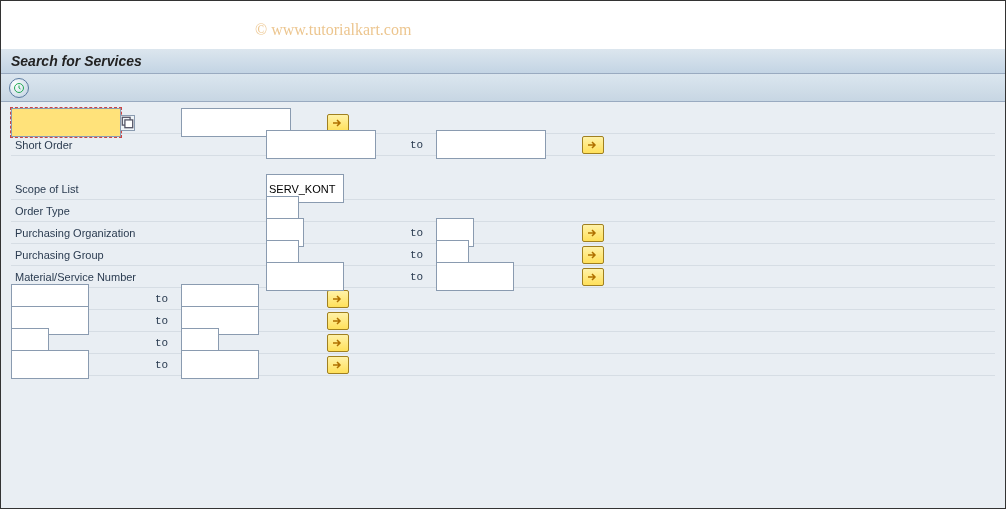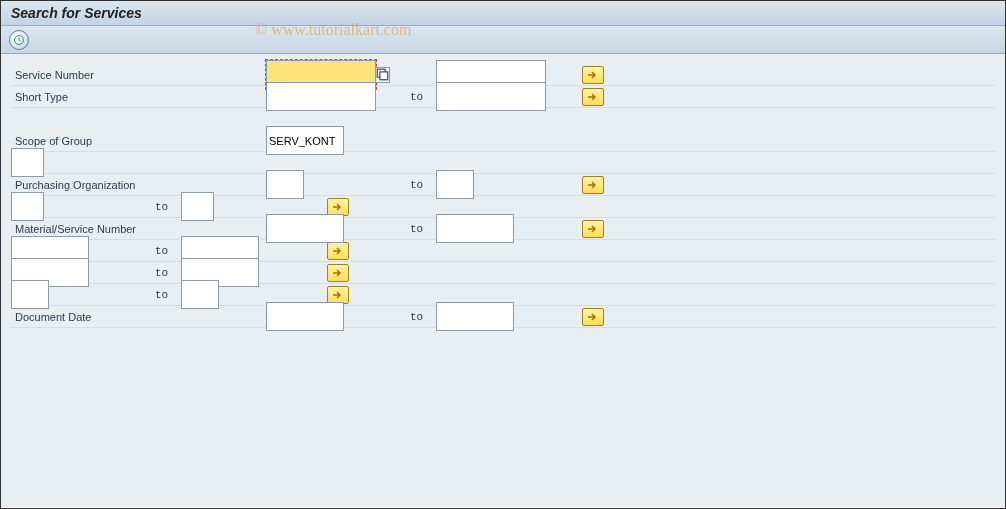--- a/index.html
+++ b/index.html
@@ -15,20 +15,21 @@
     overflow: hidden;
   }
   .title-bar {
     background: linear-gradient(#dce6ee, #c3d4e4);
     border-bottom: 1px solid #99aac0;
     padding: 4px 10px;
     font-size: 14px;
     font-weight: bold;
     font-style: italic;
     color: #222;
+    margin-top: 48px;
   }
   .toolbar {
     background: linear-gradient(#dbe6ef, #c7d6e3);
     border-bottom: 1px solid #99aac0;
     padding: 4px 8px;
     height: 28px;
     display: flex;
     align-items: center;
   }
   .exec-btn {
@@ -118,21 +119,20 @@
       <path d="M12 7 v5 l3 2" fill="none" stroke="#2a5" stroke-width="2"></path>
     </svg>
   </div>
 </div>
 
 <div class="watermark">© www.tutorialkart.com</div>
 
 <div class="form-area">
 
   <div class="row">
-    <div class="label-cell">Service Number</div>
     <div class="from-cell">
       <input type="text" class="w-long highlighted" value="" style="">
       <div class="f4-icon">
         <svg viewBox="0 0 10 10">
             <rect x="1" y="1" width="6" height="6" fill="none" stroke="#556" stroke-width="1"></rect>
             <rect x="3" y="3" width="6" height="6" fill="#fff" stroke="#556" stroke-width="1"></rect>
           </svg>
       </div>
     </div>
     <div class="to-label"></div>
@@ -142,50 +142,51 @@
     <div class="btn-cell">
       <div class="multi-btn">
         <svg viewBox="0 0 12 10">
             <path d="M1 5 h7 M5 2 l3 3 -3 3" fill="none" stroke="#b07000" stroke-width="1.5"></path>
           </svg>
       </div>
     </div>
   </div>
 
   <div class="row">
-    <div class="label-cell">Short Type</div>
+    <div class="label-cell">Short Order</div>
     <div class="from-cell">
         <input type="text" class="w-long" value="" style="">
       </div>
     <div class="to-label">to</div>
     <div class="to-cell">
         <input type="text" class="w-long" value="" style="">
       </div>
     <div class="btn-cell">
       <div class="multi-btn">
         <svg viewBox="0 0 12 10">
             <path d="M1 5 h7 M5 2 l3 3 -3 3" fill="none" stroke="#b07000" stroke-width="1.5"></path>
           </svg>
       </div>
     </div>
   </div>
 
   <div class="gap-row"></div>
 
   <div class="row">
-    <div class="label-cell">Scope of Group</div>
+    <div class="label-cell">Scope of List</div>
     <div class="from-cell">
         <input type="text" class="w-med" value="SERV_KONT" style="">
       </div>
     <div class="to-label"></div>
       <div class="to-cell"></div>
       <div class="btn-cell"></div>
   </div>
 
   <div class="row">
+    <div class="label-cell">Order Type</div>
     <div class="from-cell">
         <input type="text" class="w-short2" value="" style="">
       </div>
     <div class="to-label"></div>
       <div class="to-cell"></div>
       <div class="btn-cell"></div>
   </div>
 
   <div class="row">
     <div class="label-cell">Purchasing Organization</div>
@@ -199,20 +200,21 @@
     <div class="btn-cell">
         <div class="multi-btn">
           <svg viewBox="0 0 12 10">
             <path d="M1 5 h7 M5 2 l3 3 -3 3" fill="none" stroke="#b07000" stroke-width="1.5"></path>
           </svg>
         </div>
       </div>
   </div>
 
   <div class="row">
+    <div class="label-cell">Purchasing Group</div>
     <div class="from-cell">
         <input type="text" class="w-short2" value="" style="">
       </div>
     <div class="to-label">to</div>
     <div class="to-cell">
         <input type="text" class="w-short2" value="" style="">
       </div>
     <div class="btn-cell">
         <div class="multi-btn">
           <svg viewBox="0 0 12 10">
@@ -285,21 +287,20 @@
     <div class="btn-cell">
         <div class="multi-btn">
           <svg viewBox="0 0 12 10">
             <path d="M1 5 h7 M5 2 l3 3 -3 3" fill="none" stroke="#b07000" stroke-width="1.5"></path>
           </svg>
         </div>
       </div>
   </div>
 
   <div class="row">
-    <div class="label-cell">Document Date</div>
     <div class="from-cell">
         <input type="text" class="w-med" value="" style="">
       </div>
     <div class="to-label">to</div>
     <div class="to-cell">
         <input type="text" class="w-med" value="" style="">
       </div>
     <div class="btn-cell">
         <div class="multi-btn">
           <svg viewBox="0 0 12 10">

